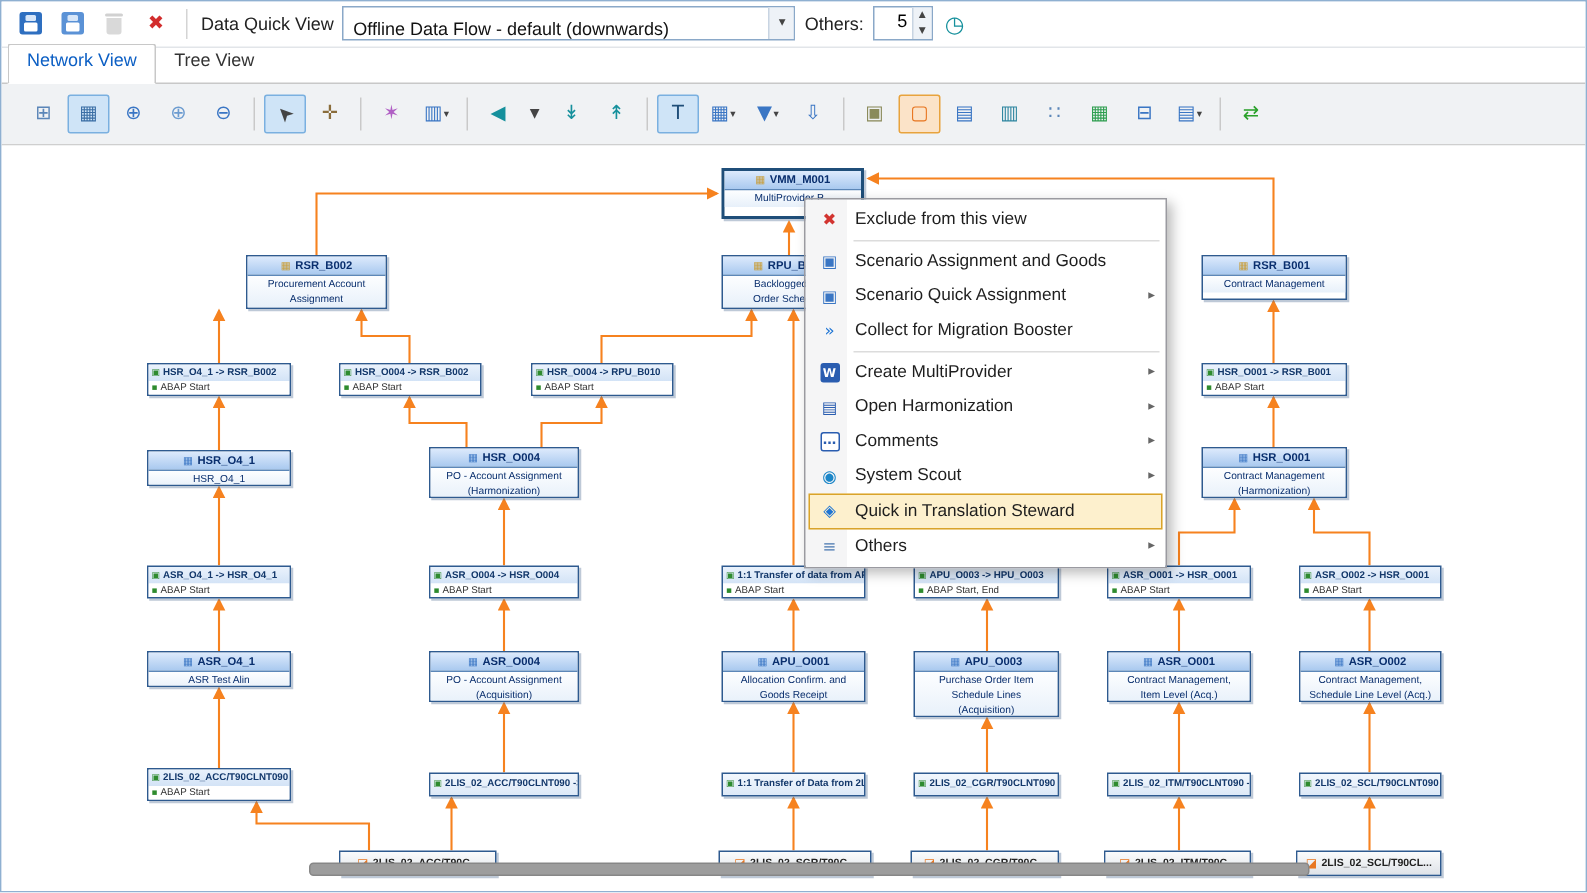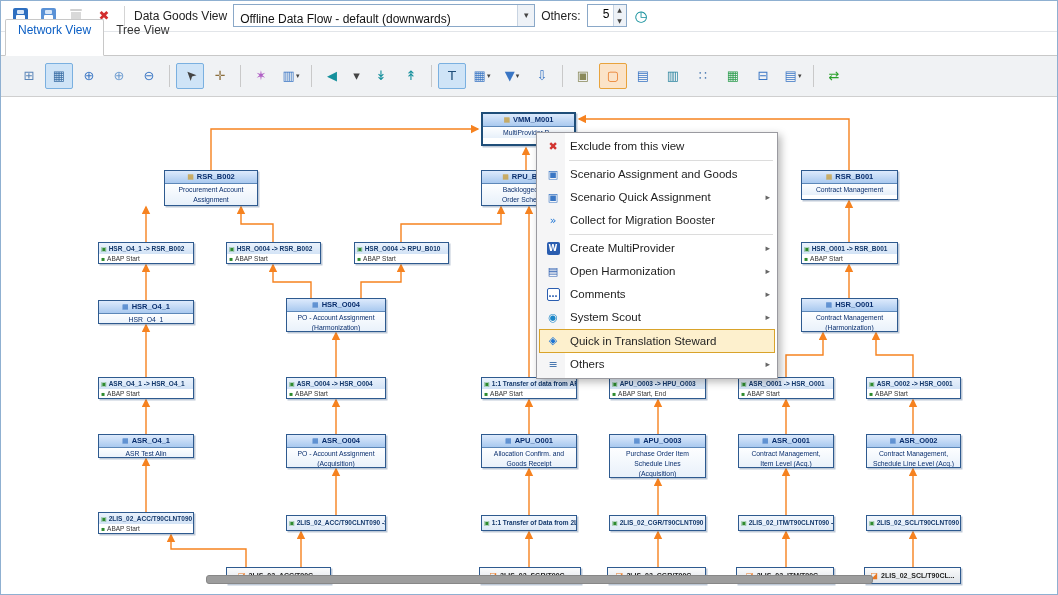--- a/index.html
+++ b/index.html
@@ -24,21 +24,21 @@
   .combo-btn{width:16px;text-align:center;color:#444;background:#eef2f7;border-left:1px solid #c8d4e2;height:100%;line-height:21px;font-size:9px;}
   .spinner{width:38px;height:21px;border:1px solid #8aa8c8;background:#fff;display:flex;align-items:stretch;font-size:12px;}
   .spin-val{flex:1;text-align:right;padding:2px 3px 0 0;}
   .spin-btns{display:flex;flex-direction:column;width:12px;border-left:1px solid #c8d4e2;background:#eef2f7;}
   .spin-btns span{flex:1;font-size:6px;line-height:9px;text-align:center;color:#444;}
   .clock{color:#15909c;font-size:15px;margin-left:2px;}
   .actuality{margin-left:auto;font-size:12px;color:#1a1a1a;white-space:nowrap;padding-right:4px;}
 
   
   .tabbar{height:23px;display:flex;align-items:flex-end;background:#fff;border-bottom:1px solid #c8c8c8;padding-left:4px;}
-  .tab{padding:3px 12px 18px;font-size:12px;color:#333;cursor:default;position:relative;}
+  .tab{padding:3px 12px 8px;font-size:12px;color:#333;cursor:default;position:relative;}
   .tab.active{color:#0c5fc4;background:#fff;border:1px solid #c8c8c8;border-bottom:1px solid #fff;border-radius:2px 2px 0 0;top:1px;}
 
   
   .dtoolbar{height:40px;display:flex;align-items:center;gap:2px;padding-left:14px;background:#f0f2f4;border-bottom:1px solid #cfcfcf;}
   .tool{min-width:24px;height:24px;display:inline-flex;align-items:center;justify-content:center;border:1px solid transparent;border-radius:2px;font-size:13px;gap:1px;padding:0 1px;}
   .tool.narrow{min-width:13px;}
   .tool.sel{background:#cfe4f7;border-color:#7ab0e0;}
   .tool.selo{background:#fbe3c8;border-color:#e8a33d;}
   .tool-caret{font-size:7px;color:#444;font-family:"DejaVu Sans",sans-serif;}
   .vsep2{width:1px;height:22px;background:#c9c9c9;margin:0 4px;}
@@ -89,21 +89,21 @@
     <span class="tbtn">
         <span class="floppy alt"></span>
       </span>
     <span class="tbtn">
         <span class="trash"></span>
       </span>
     <span class="tbtn">
         <span class="glyph redx">✖</span>
       </span>
     <span class="vsep"></span>
-    <span class="lbl">Data Goods View</span>
+    <span class="lbl">Data Quick View</span>
     <div class="combo">
       <span class="combo-text">Offline Data Flow - default (downwards)</span>
       <span class="combo-btn glyph">▾</span>
     </div>
     <span class="lbl">Others:</span>
     <div class="spinner">
       <span class="spin-val">5</span>
       <span class="spin-btns">
           <span class="glyph">▲</span>
           <span class="glyph">▼</span>

